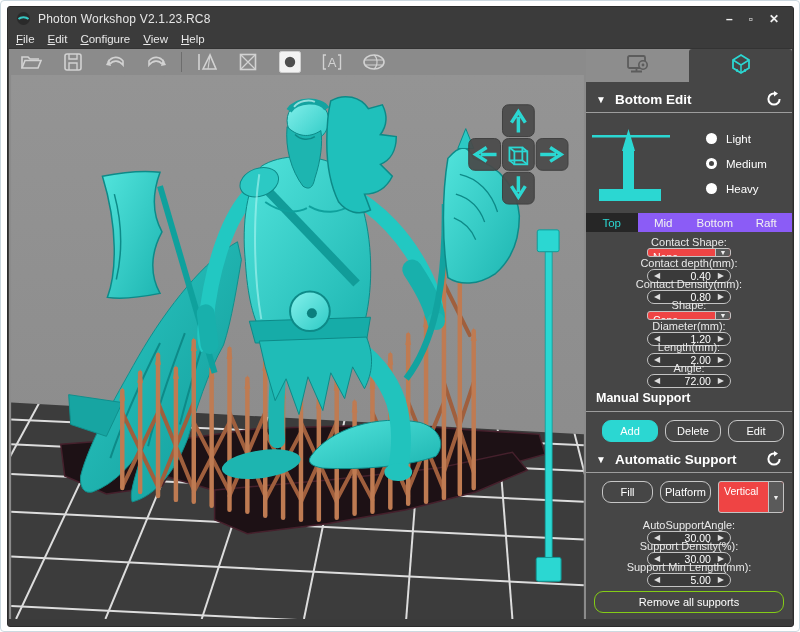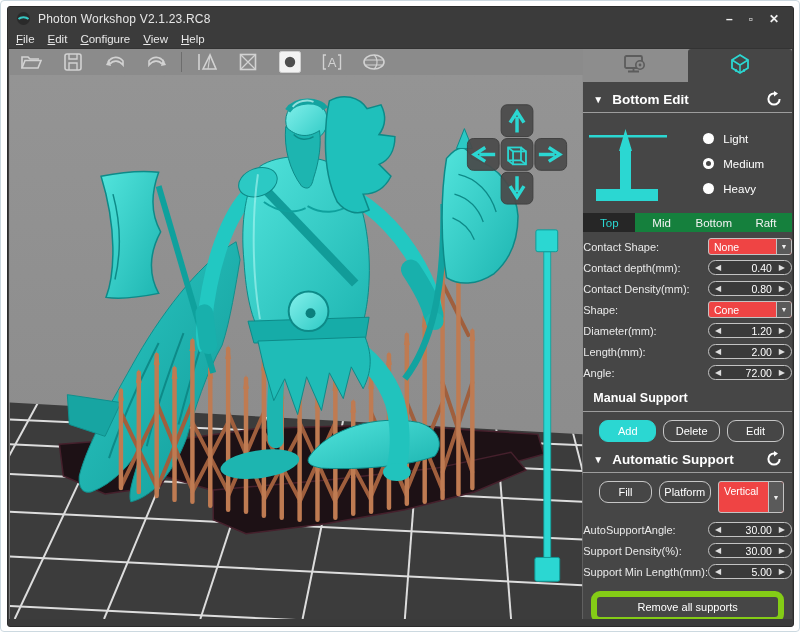--- a/index.html
+++ b/index.html
@@ -30,39 +30,39 @@
   .panel{flex:1;background:#464646;color:#e6e6e6;font-size:11px;overflow:hidden;}
   .sec-header{display:flex;align-items:center;gap:9px;color:#fff;font-weight:bold;font-size:13.5px;margin:9px 10px 5px 10px;}
   .caret{font-size:10px;color:#fff;}
   .refresh{margin-left:auto;display:flex;}
   .hr{height:1px;background:#9d9d9d;margin:3px 0 0 0;}
   .preview-row{display:flex;align-items:center;margin:8px 6px 6px 6px;}
   .radios{display:flex;flex-direction:column;gap:13px;margin-left:34px;}
   .radio{display:flex;gap:9px;color:#fff;font-size:11.5px;}
   .dot{width:11px;height:11px;border-radius:50%;background:#fff;box-sizing:border-box;}
   .dot.sel{background:transparent;border:3px solid #fff;}
-  .sec-tabs{display:flex;background:#15803d;margin-top:4px;}
+  .sec-tabs{display:flex;background:#8b5cf6;margin-top:4px;}
   .sec-tab{flex:1;text-align:center;color:#f2f2f2;font-size:11.5px;padding:4px 0 3px;}
   .sec-tab.active{background:#262626;color:#2bd7d2;}
   .rows{margin-top:4px;}
-  .row{display:flex;align-items:center;justify-content:space-between;height:21px;padding:0 0;}
+  .row{display:flex;align-items:center;justify-content:space-between;height:21px;padding:0 24px;flex-direction:column;}
   .rlabel{color:#e9e9e9;font-size:11px;white-space:nowrap;}
   .stepper{display:flex;align-items:center;width:84px;height:15px;border:1px solid #c3c3c3;border-radius:8px;background:#3a3a3a;color:#fff;font-size:10.5px;padding:0 6px;box-sizing:border-box;}
   .step-arrow{color:#ddd;font-size:8px;line-height:10px;}
   .step-val{flex:1;text-align:right;margin-right:7px;color:#fff;}
   .dropdown{display:flex;width:84px;height:17px;border:1px solid #c3c3c3;border-radius:3px;background:#ef4444;box-sizing:border-box;overflow:hidden;}
   .dd-val{flex:1;color:#fff;font-size:10.5px;padding:2px 0 0 5px;}
   .dd-btn{width:14px;border-left:1px solid #c3c3c3;background:#5a5a5a;color:#eee;display:flex;align-items:center;justify-content:center;font-size:7px;}
   .sub-head{color:#fff;font-weight:bold;font-size:12.5px;margin:8px 10px 6px 10px;}
   .btnrow{display:flex;gap:7px;margin:8px 8px 6px 16px;}
   .btn{flex:1;height:20px;border:1px solid #c6c6c6;border-radius:9px;background:transparent;color:#fff;font-size:11px;display:flex;align-items:center;justify-content:center;}
   .btn.accent{background:#2bd7d2;border-color:#2bd7d2;}
   .dd-wide{width:66px;flex:none;height:32px;border-radius:3px;}
   .dd-wide .dd-val{padding-top:3px;}
-  .remove-btn{margin:9px 8px 0 8px;height:20px;border:6px solid #84cc16;border-radius:9px;color:#fff;font-size:11px;display:flex;align-items:center;justify-content:center;}
+  .remove-btn{margin:9px 8px 0 8px;height:20px;border:1px solid #84cc16;border-radius:9px;color:#fff;font-size:11px;display:flex;align-items:center;justify-content:center;}
 </style>
 </head>
 <body>
 
 <div class="stage">
 <div class="window">
 
   <div class="titlebar">
     <span class="appicon">
       <svg width="15" height="15" viewBox="0 0 15 15">

